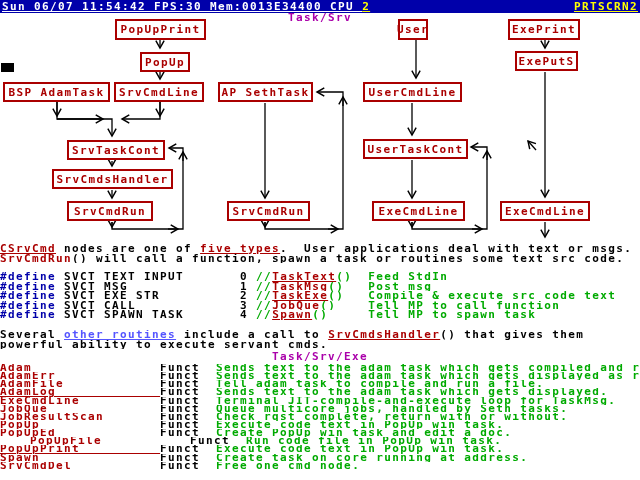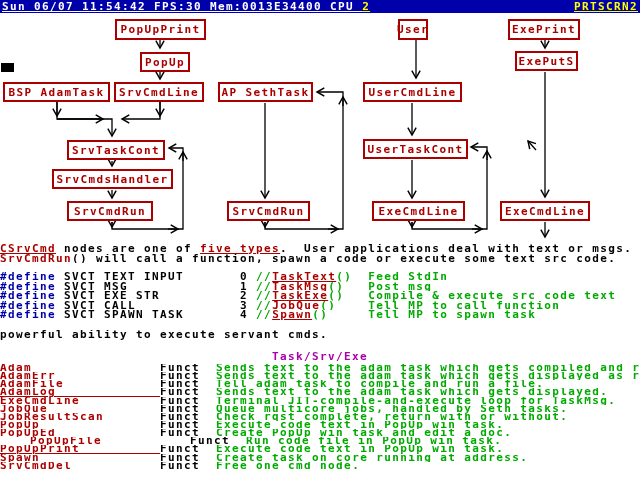--- a/index.html
+++ b/index.html
@@ -35,20 +35,21 @@
 </head>
 <body>
 
 <div class="screen">
 
   <div class="titlebar">
     <div><span class="u" style="color: rgb(255, 255, 255);">Sun 06/07 11:54:42 FPS:30 Mem:0013E34400 CPU </span><span class="u" style="color: rgb(255, 255, 0);">2</span></div>
     <div><span class="u" style="color: rgb(255, 255, 0);">PRTSCRN2</span></div>
   </div>
 
+  <div class="h1">Task/Srv</div>
 
   <svg class="arrows" width="640" height="480">
     <defs>
       <marker id="ah" viewBox="0 0 10 10" refX="8" refY="5" markerWidth="8" markerHeight="8" orient="auto-start-reverse">
         <path d="M1,1 L8,5 L1,9" fill="none" stroke="#000" stroke-width="1.4"></path>
       </marker>
     </defs>
     <g stroke="#000" stroke-width="1.3" fill="none">
 
       <path d="M160,40 V48" marker-end="url(#ah)"></path>
@@ -106,30 +107,31 @@
   <div class="box" style="left:67px;top:201px;width:86px;height:20px">SrvCmdRun</div>
   <div class="box" style="left:227px;top:201px;width:83px;height:20px">SrvCmdRun</div>
   <div class="box" style="left:363px;top:139px;width:105px;height:20px">UserTaskCont</div>
   <div class="box" style="left:372px;top:201px;width:93px;height:20px">ExeCmdLine</div>
   <div class="box" style="left:500px;top:201px;width:90px;height:20px">ExeCmdLine</div>
 
   <div class="cursorblock"></div>
 
   <div class="para p1">
       <div class="tline"><span class="u" style="color: rgb(170, 0, 0);">CSrvCmd</span><span style="color: rgb(0, 0, 0);"> nodes are one of </span><span class="u" style="color: rgb(170, 0, 0);">five types</span><span style="color: rgb(0, 0, 0);">.  User applications deal with text or msgs.</span></div>
-      <div class="tline"><span class="u" style="color: rgb(170, 0, 0);">SrvCmdRun</span><span style="color: rgb(0, 0, 0);">() will call a function, spawn a code or execute some text src code.</span></div>
+      <div class="tline"><span class="u" style="color: rgb(170, 0, 0);">SrvCmdRun</span><span style="color: rgb(0, 0, 0);">() will call a function, spawn a task or routines some text src code.</span></div>
     </div>
   <div class="para defines">
       <div class="tline"><span style="color: rgb(0, 0, 170);">#define</span><span style="color: rgb(0, 0, 0);"> SVCT_TEXT_INPUT       0 </span><span style="color: rgb(0, 170, 0);">//</span><span class="u" style="color: rgb(170, 0, 0);">TaskText</span><span style="color: rgb(0, 170, 0);">()  Feed StdIn</span></div>
       <div class="tline"><span style="color: rgb(0, 0, 170);">#define</span><span style="color: rgb(0, 0, 0);"> SVCT_MSG              1 </span><span style="color: rgb(0, 170, 0);">//</span><span class="u" style="color: rgb(170, 0, 0); margin-top: 8px;">TaskMsg</span><span style="color: rgb(0, 170, 0);">()   Post msg</span></div>
       <div class="tline"><span style="color: rgb(0, 0, 170);">#define</span><span style="color: rgb(0, 0, 0);"> SVCT_EXE_STR          2 </span><span style="color: rgb(0, 170, 0);">//</span><span class="u" style="color: rgb(170, 0, 0);">TaskExe</span><span style="color: rgb(0, 170, 0);">()   Compile &amp; execute src code text</span></div>
       <div class="tline"><span style="color: rgb(0, 0, 170);">#define</span><span style="color: rgb(0, 0, 0);"> SVCT_CALL             3 </span><span style="color: rgb(0, 170, 0);">//</span><span class="u" style="color: rgb(170, 0, 0);">JobQue</span><span style="color: rgb(0, 170, 0);">()    Tell MP to call function</span></div>
       <div class="tline"><span style="color: rgb(0, 0, 170);">#define</span><span style="color: rgb(0, 0, 0);"> SVCT_SPAWN_TASK       4 </span><span style="color: rgb(0, 170, 0);">//</span><span class="u" style="color: rgb(170, 0, 0);">Spawn</span><span style="color: rgb(0, 170, 0);">()     Tell MP to spawn task</span></div>
     </div>
   <div class="para p2">
+      <div class="tline"><span style="color: rgb(0, 0, 0);">Several </span><span class="u" style="color: rgb(85, 85, 255);">other routines</span><span style="color: rgb(0, 0, 0);"> include a call to </span><span class="u" style="color: rgb(170, 0, 0);">SrvCmdsHandler</span><span style="color: rgb(0, 0, 0);">() that gives them</span></div>
       <div class="tline"><span style="color: rgb(0, 0, 0);">powerful ability to execute servant cmds.</span></div>
     </div>
 
   <div class="h2">Task/Srv/Exe</div>
   <div class="table">
       <div class="tline"><span class="u" style="color: rgb(170, 0, 0);">Adam________________</span><span style="color: rgb(0, 0, 0);">Funct</span><span style="color: rgb(0, 170, 0);">  Sends text to the adam task which gets compiled and ru</span></div>
       <div class="tline"><span class="u" style="color: rgb(170, 0, 0);">AdamErr_____________</span><span style="color: rgb(0, 0, 0);">Funct</span><span style="color: rgb(0, 170, 0);">  Sends text to the adam task which gets displayed as re</span></div>
       <div class="tline"><span class="u" style="color: rgb(170, 0, 0);">AdamFile____________</span><span style="color: rgb(0, 0, 0);">Funct</span><span style="color: rgb(0, 170, 0);">  Tell adam task to compile and run a file.</span></div>
       <div class="tline"><span class="u" style="color: rgb(170, 0, 0);">AdamLog_____________</span><span style="color: rgb(0, 0, 0);">Funct</span><span style="color: rgb(0, 170, 0);">  Sends text to the adam task which gets displayed.</span></div>
       <div class="tline"><span class="u" style="color: rgb(170, 0, 0);">ExeCmdLine__________</span><span style="color: rgb(0, 0, 0);">Funct</span><span style="color: rgb(0, 170, 0);">  Terminal JIT-compile-and-execute loop for TaskMsg.</span></div>

